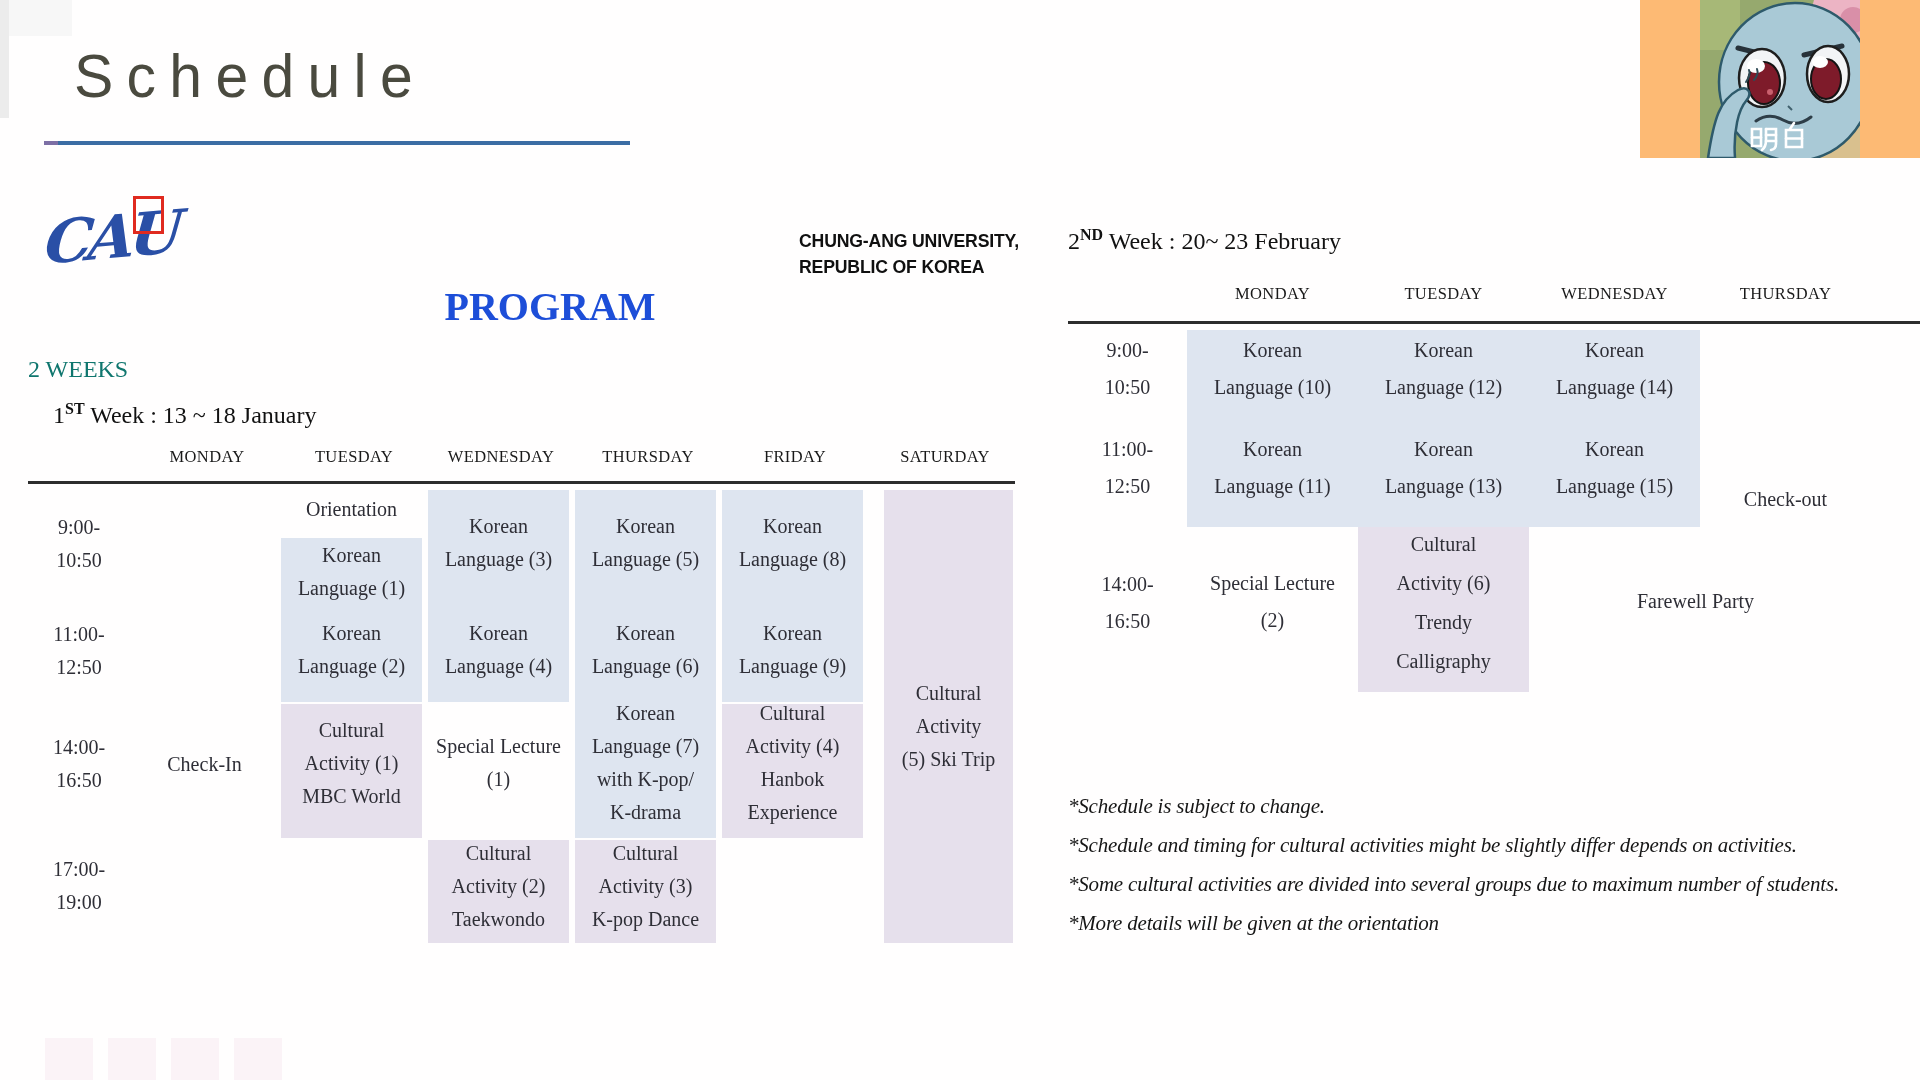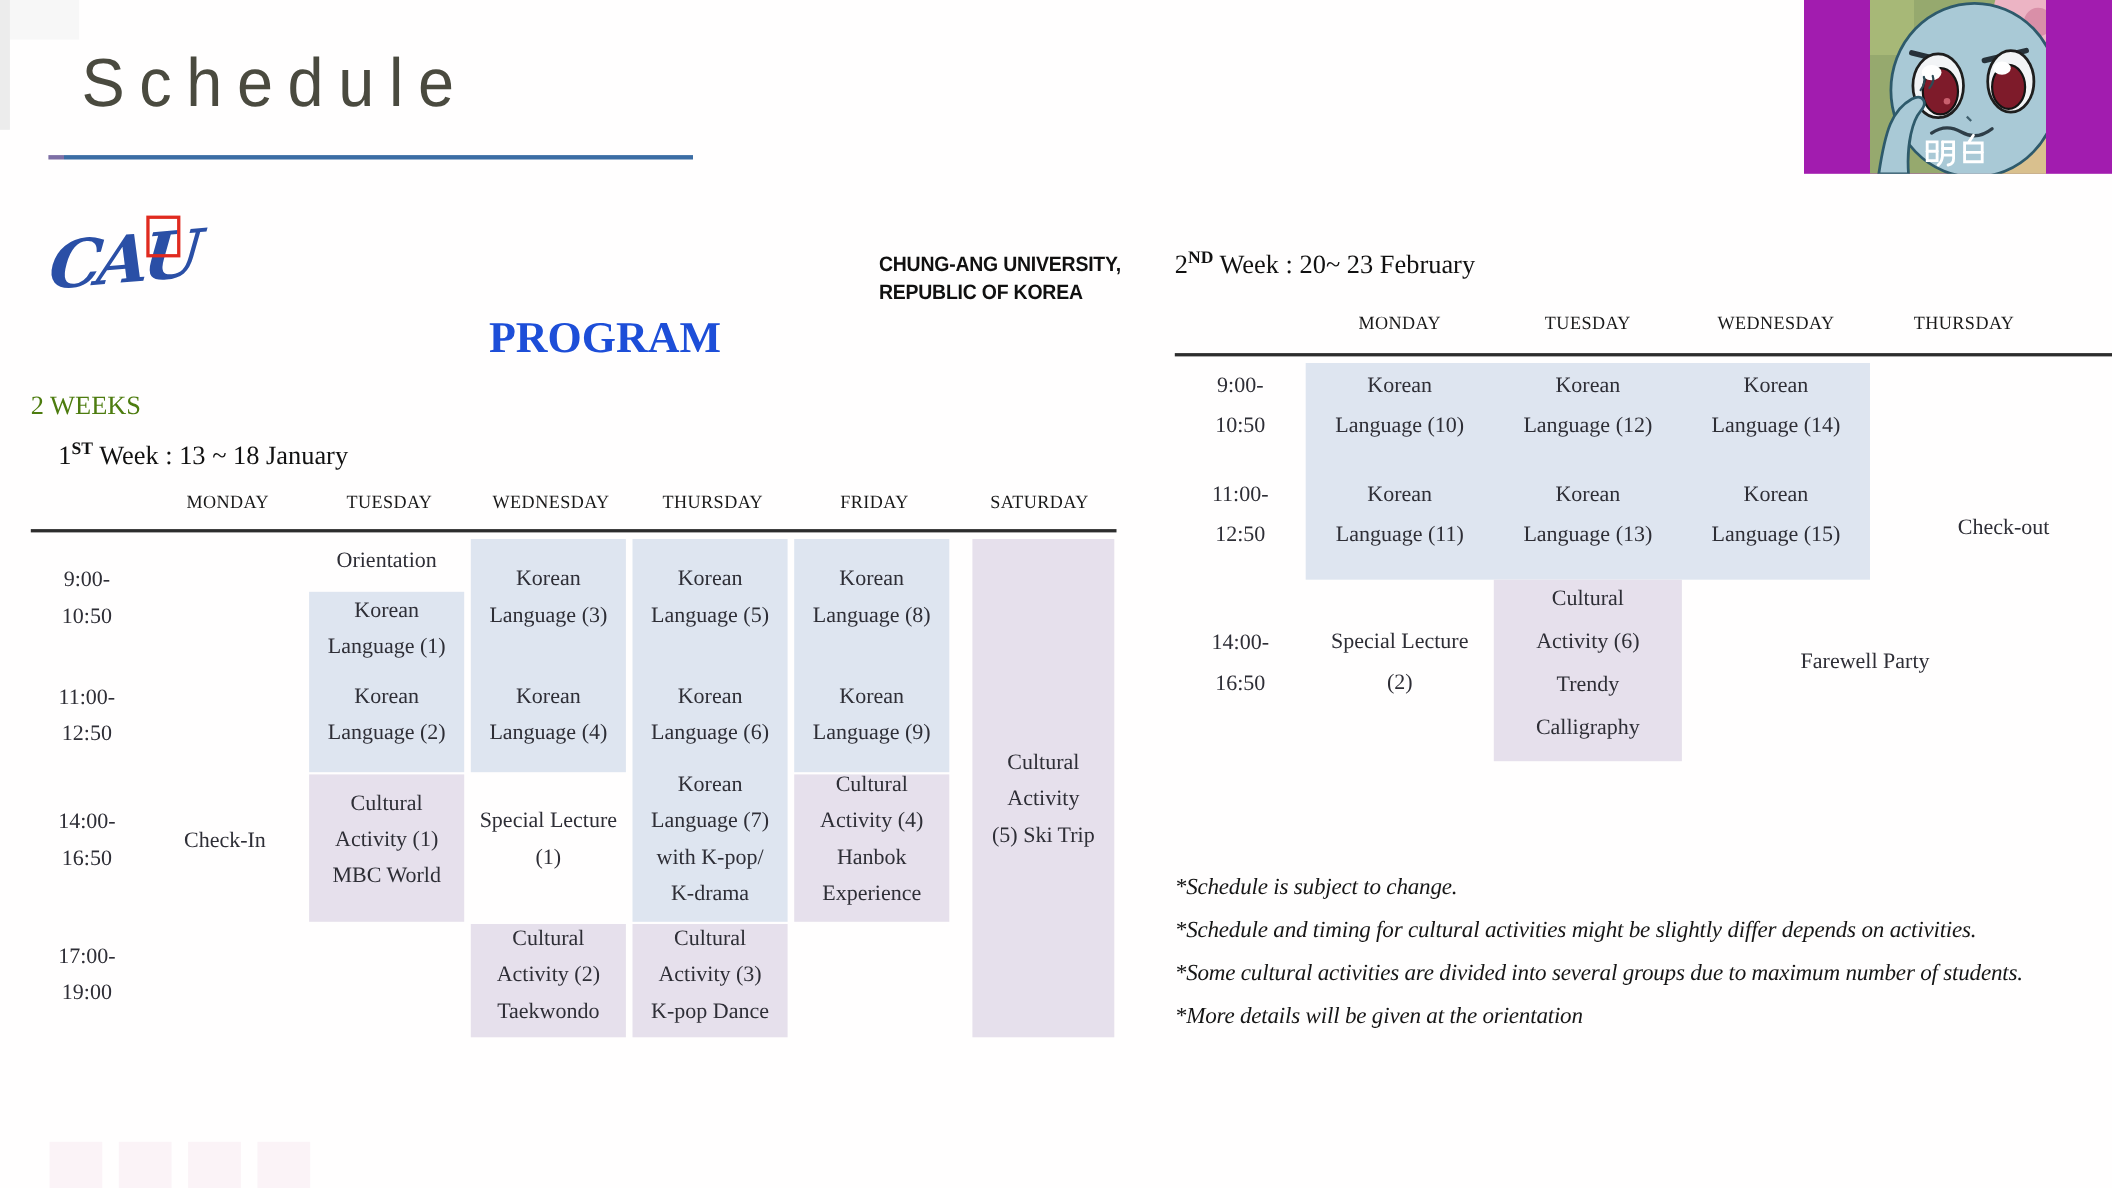--- a/index.html
+++ b/index.html
@@ -35,21 +35,21 @@
   .univ-block {
     position:absolute; left:799px; top:228px;
     font-family:"Liberation Sans", sans-serif; font-weight:700; font-size:19px;
     line-height:26px; color:#101010; letter-spacing:-0.2px;
     transform:scaleX(0.93); transform-origin:left top;
   }
   .program-heading {
     position:absolute; left:440px; top:283px; width:220px; text-align:center;
     font-family:"Liberation Serif", serif; font-weight:700; font-size:40px; color:#1d4ed8;
   }
-  .weeks-label { position:absolute; left:28px; top:356px; font-size:24px; color:#4d7c0f; }
+  .weeks-label { position:absolute; left:28px; top:356px; font-size:24px; color:#0f766e; }
   .week-title  { position:absolute; font-size:24px; color:#111; }
   .week-title sup { font-size:16px;font-weight:bold; }
 
   
   .dayhdr {
     position:absolute; width:146px; text-align:center;
     font-size:17px; letter-spacing:0.4px; color:#191919;
     transform:scaleX(0.97);
   }
   .dayhdr2 { width:171px; }
@@ -65,21 +65,21 @@
   .lh39 { line-height:39px; }
 
   
   .footnotes { position:absolute; left:1068px; top:787px; width:860px; }
   .footnote {
     font-style:italic; font-size:21px; line-height:39px; color:#161616;
     letter-spacing:-0.2px;
   }
 
   
-  .webcam { position:absolute; left:1640px; top:0; width:280px; height:158px; background:#a21caf; }
+  .webcam { position:absolute; left:1640px; top:0; width:280px; height:158px; background:#fdba74; }
   .webcam svg { position:absolute; left:60px; top:0; }
   .sr-caption { position:absolute; left:113px; top:126px; color:transparent; font-size:24px; }
 
   
   .edge-strip  { position:absolute; left:0; top:0; width:9px; height:118px; background:#ececec; }
   .edge-corner { position:absolute; left:0; top:0; width:72px; height:36px; background:#f7f7f7; }
   .thumb { position:absolute; top:1038px; width:48px; height:42px; background:#fbf3f7; }
 </style>
 </head>
 <body>
@@ -203,21 +203,21 @@
   <div class="celltext lh37" style="left:1187px; top:431px; width:171px;">Korean
 Language (11)</div>
   <div class="celltext lh37" style="left:1358px; top:332px; width:171px;">Korean
 Language (12)</div>
   <div class="celltext lh37" style="left:1358px; top:431px; width:171px;">Korean
 Language (13)</div>
   <div class="celltext lh37" style="left:1529px; top:332px; width:171px;">Korean
 Language (14)</div>
   <div class="celltext lh37" style="left:1529px; top:431px; width:171px;">Korean
 Language (15)</div>
-  <div class="celltext" style="left:1700px; top:463px; width:171px;padding-left:36px;">Check-out</div>
+  <div class="celltext" style="left:1700px; top:483px; width:171px;">Check-out</div>
   <div class="celltext lh37" style="left:1187px; top:565px; width:171px;">Special Lecture
 (2)</div>
   <div class="celltext lh39" style="left:1358px; top:525px; width:171px;">Cultural
 Activity (6)
 Trendy
 Calligraphy</div>
   <div class="celltext" style="left:1610px; top:585px; width:171px;">Farewell Party</div>
 
   <div class="footnotes">
     <div class="footnote">*Schedule is subject to change.</div>

